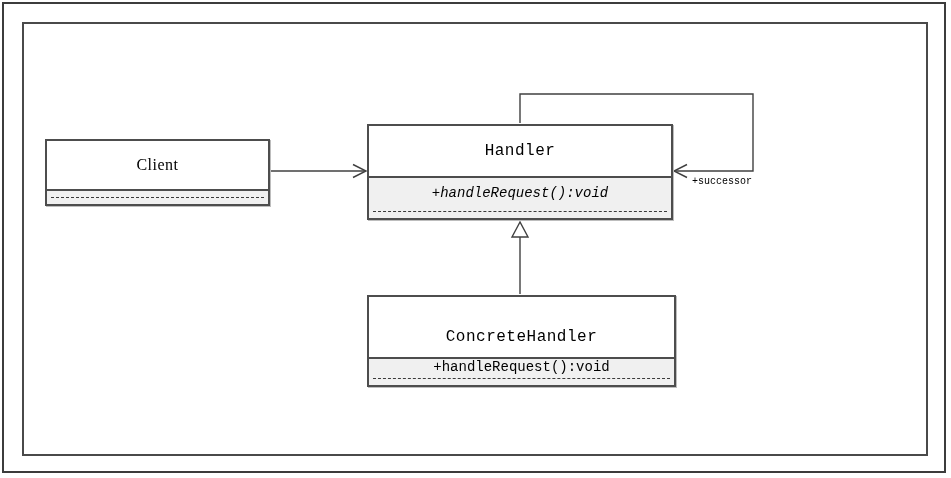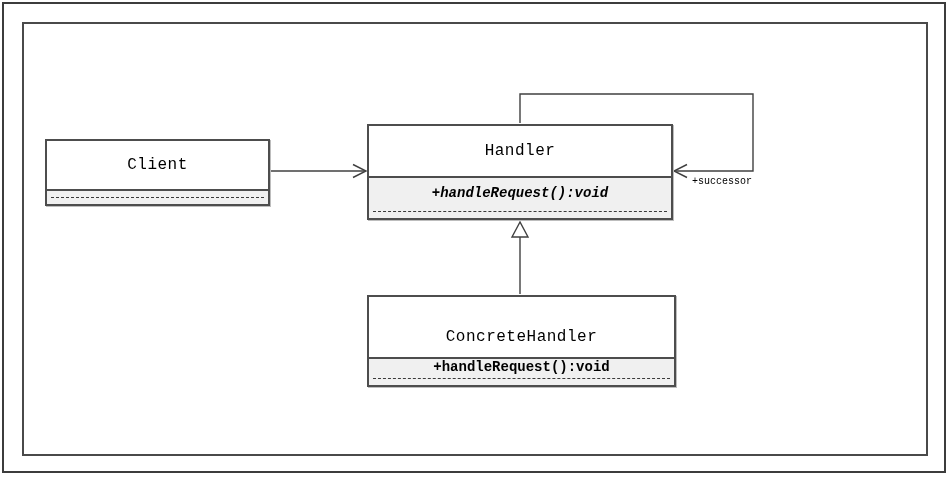--- a/index.html
+++ b/index.html
@@ -57,33 +57,32 @@
     background: #f0f0f0;
     display: flex;
     align-items: center;
     justify-content: center;
     box-sizing: border-box;
   }
   .uml-class .method {
     font-size: 14px;
     color: #000000;
     margin-bottom: 10px;
-    font-weight: bold;
   }
   .uml-class .method.italic {
     font-style: italic;
   }
   .dash-line {
     position: absolute;
     left: 4px;
     right: 4px;
     border-top: 1px dashed #3a3a3a;
   }
   
-  #box-client   { left: 45px;  top: 139px; width: 225px; height: 67px; }
+  #box-client   { left: 45px;  top: 139px; width: 225px; height: 67px; font-family: Liberation Serif, serif; }
   #box-client .title { height: 50px; }
   #box-handler  { left: 367px; top: 124px; width: 306px; height: 96px; }
   #box-handler .title { height: 52px; }
   #box-concrete { left: 367px; top: 295px; width: 309px; height: 92px; }
   #box-concrete .title { height: 46px; margin-top: 20px; }
 
   
   #connectors {
     position: absolute;
     left: 0; top: 0;

